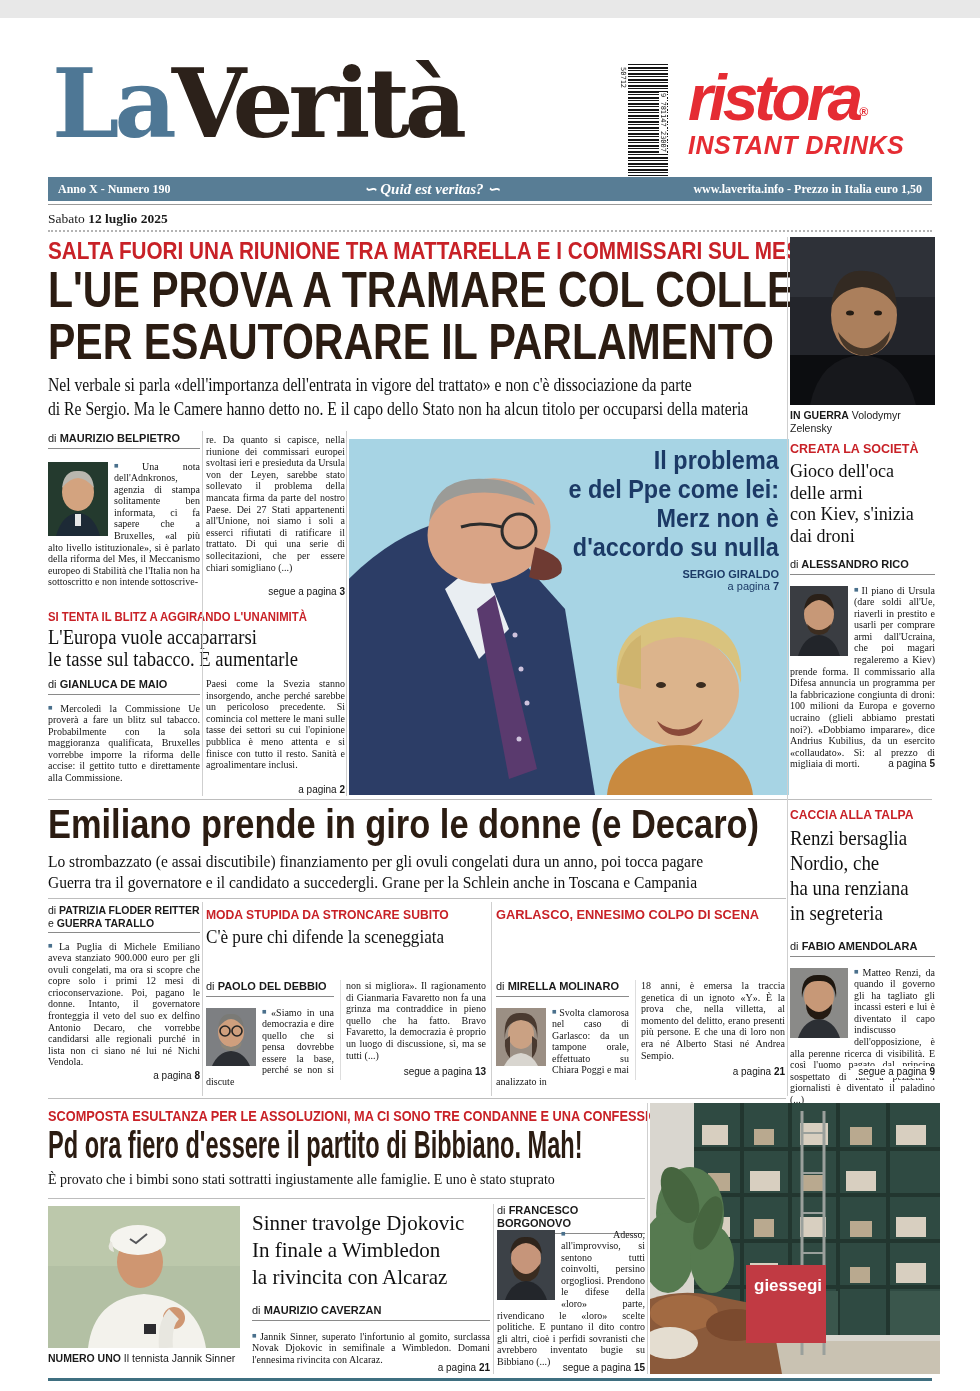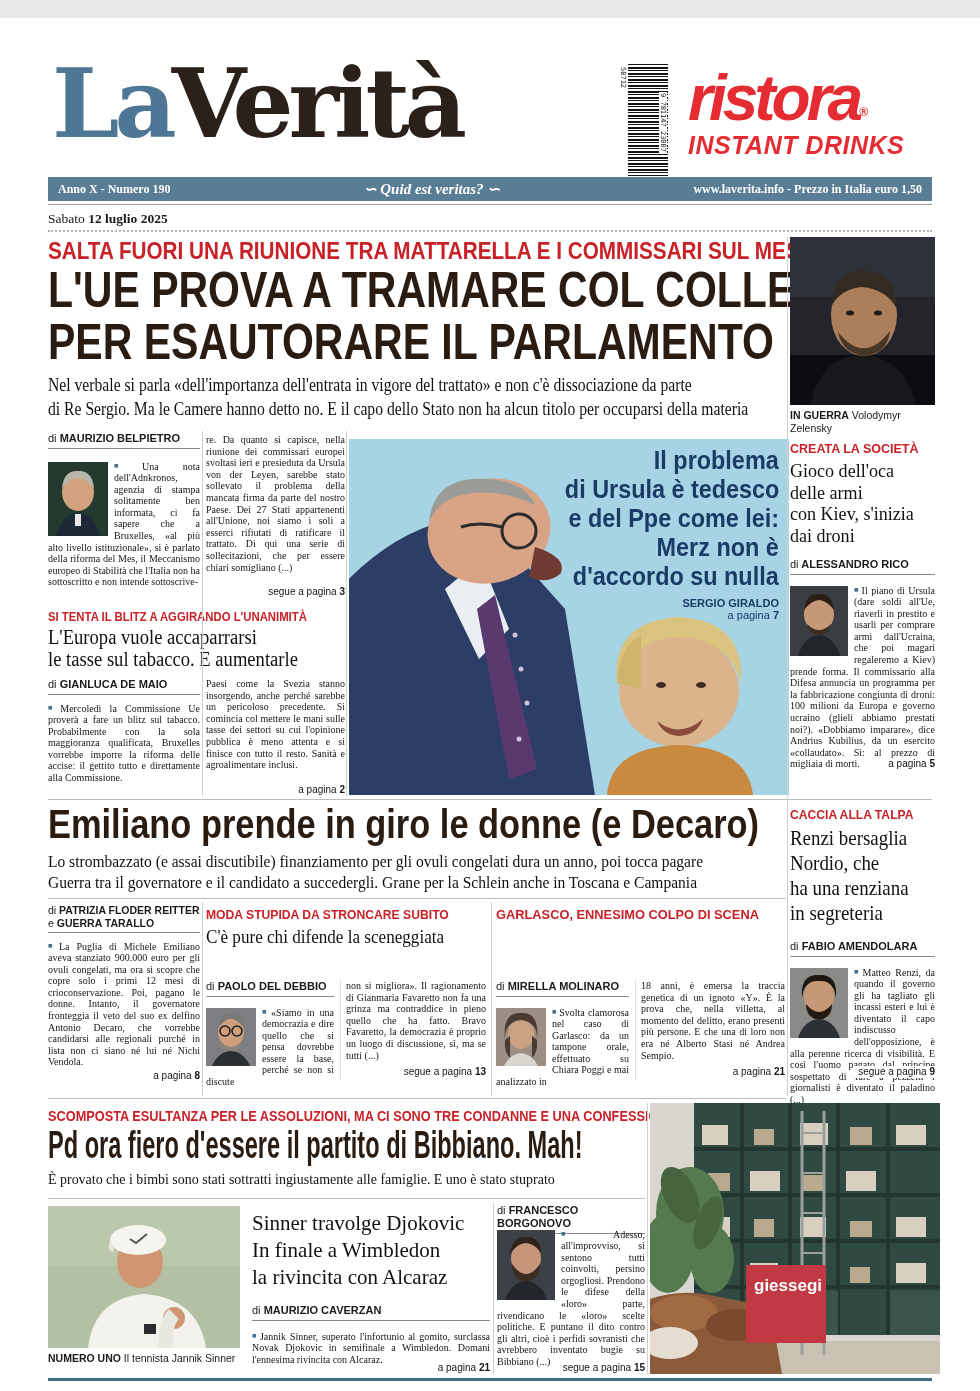--- a/index.html
+++ b/index.html
@@ -147,21 +147,20 @@
         <circle cx="178" cy="264" r="2.5" fill="#cfc3dd"></circle>
         <circle cx="170" cy="300" r="2.5" fill="#cfc3dd"></circle>
       <ellipse cx="140" cy="92" rx="62" ry="52" fill="#d9a486" transform="rotate(-14 140 92)"></ellipse>
       <path d="M80 84 Q84 36 138 40 Q176 42 186 66 Q150 48 112 56 Q88 62 80 84Z" fill="#9b9b97"></path>
       <path d="M186 108 Q218 118 212 134 Q200 146 180 138Z" fill="#6e3a32"></path>
       <circle cx="170" cy="92" r="17" fill="none" stroke="#2c2c2c" stroke-width="3"></circle>
       <path d="M153 88 Q130 82 112 88" fill="none" stroke="#2c2c2c" stroke-width="3"></path>
     </svg>
     <div class="overlay">
       <div class="oline"><span class="cxr" style="transform:scaleX(.9);">Il problema</span></div>
-      <div class="oline"><span class="cxr" style="transform:scaleX(.9);">di Ursula è tedesco</span></div>
       <div class="oline"><span class="cxr" style="transform:scaleX(.9);">e del Ppe come lei:</span></div>
       <div class="oline"><span class="cxr" style="transform:scaleX(.9);">Merz non è</span></div>
       <div class="oline"><span class="cxr" style="transform:scaleX(.9);">d'accordo su nulla</span></div>
       <div class="oauthor">SERGIO GIRALDO</div>
       <div class="opage"><span>a pagina</span> <b>7</b></div>
     </div>
   </div>
 
   <div class="abs kick" style="left:790px;top:425px;font-size:12.5px;"><span class="cx">CREATA LA SOCIETÀ</span></div>
   <div class="abs hl-serif" style="left:790px;top:442px;font-size:19px;line-height:21.5px;">

